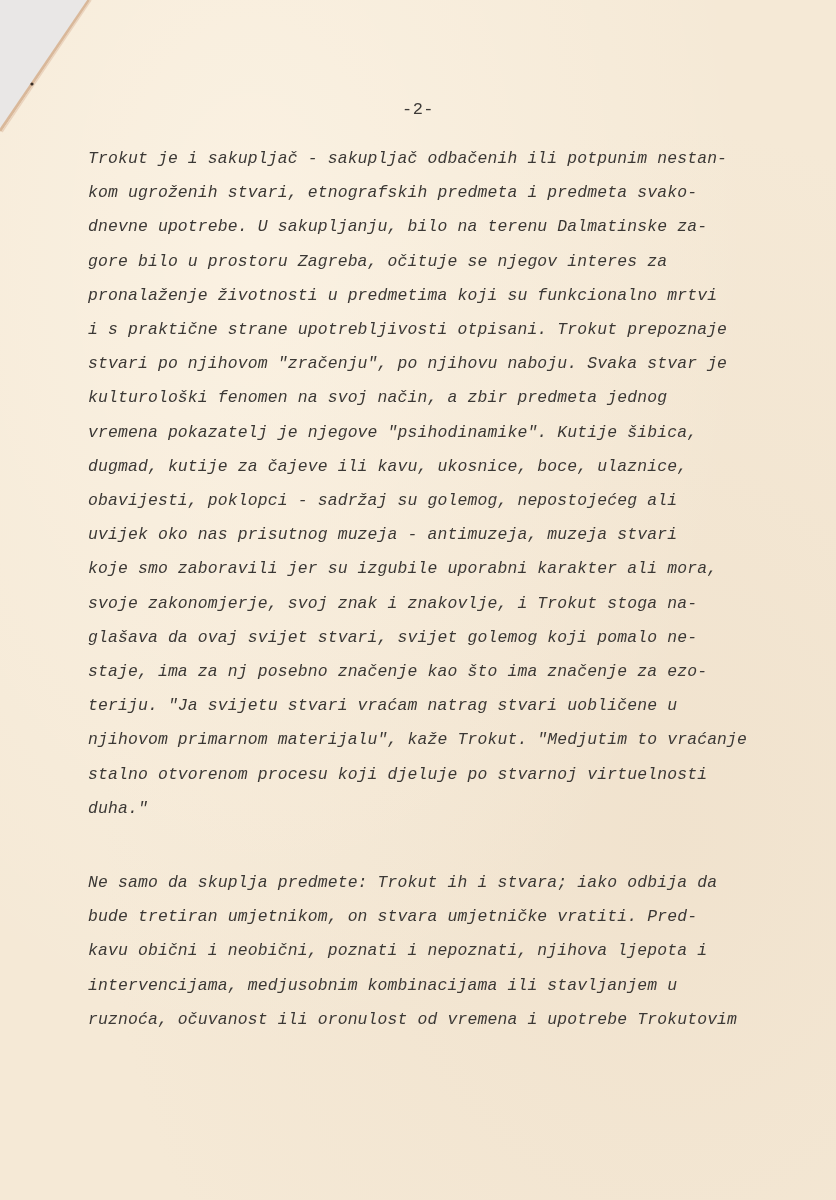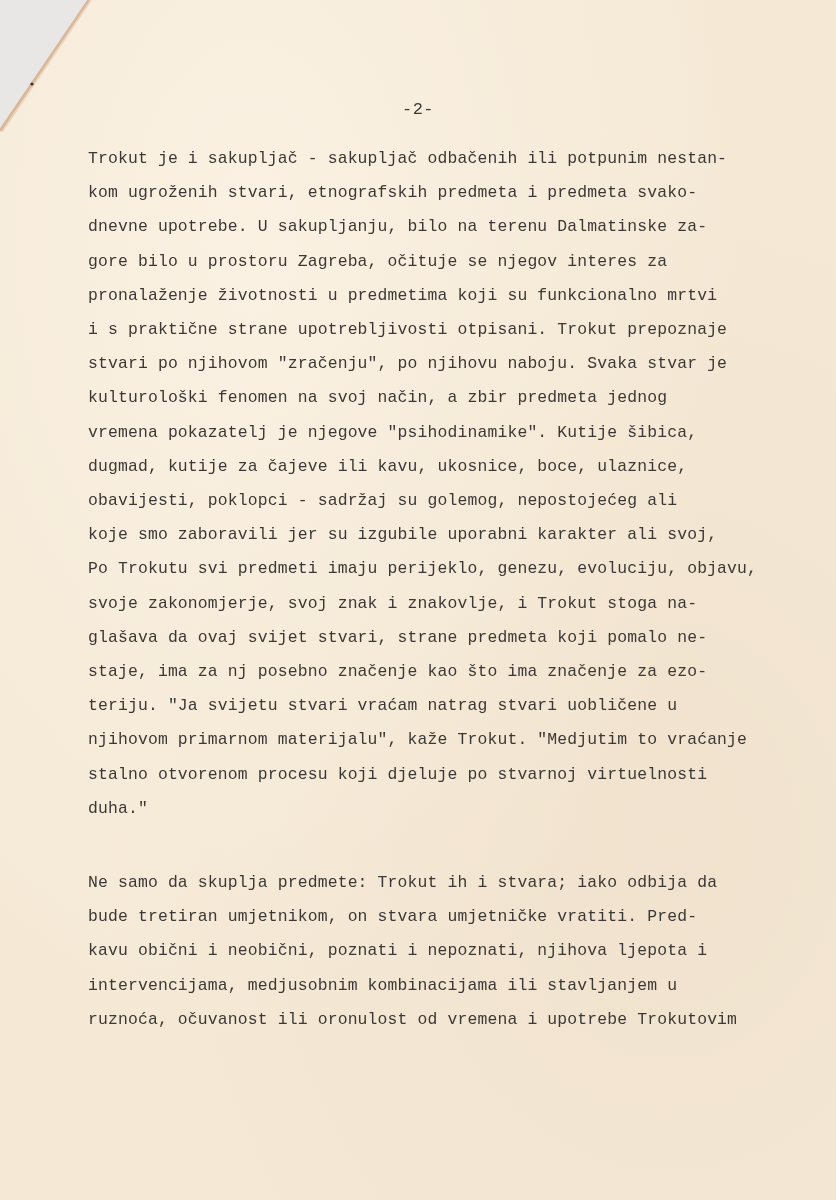--- a/index.html
+++ b/index.html
@@ -55,20 +55,21 @@
       top: 142px;
       width: 740px;
       color: #3b3835;
       font-size: 16.4px;
       line-height: 34.2px;
     }
     .line {
       display: block;
       white-space: pre;
       letter-spacing: 0.15px;
+      font-style: italic;
     }
     .para-gap {
       height: 40px;
     }
   </style>
 </head>
 <body>
 
 <div class="paper"></div>
 
@@ -87,24 +88,24 @@
     <span class="line">kom ugroženih stvari, etnografskih predmeta i predmeta svako-</span>
     <span class="line">dnevne upotrebe. U sakupljanju, bilo na terenu Dalmatinske za-</span>
     <span class="line">gore bilo u prostoru Zagreba, očituje se njegov interes za</span>
     <span class="line">pronalaženje životnosti u predmetima koji su funkcionalno mrtvi</span>
     <span class="line">i s praktične strane upotrebljivosti otpisani. Trokut prepoznaje</span>
     <span class="line">stvari po njihovom "zračenju", po njihovu naboju. Svaka stvar je</span>
     <span class="line">kulturološki fenomen na svoj način, a zbir predmeta jednog</span>
     <span class="line">vremena pokazatelj je njegove "psihodinamike". Kutije šibica,</span>
     <span class="line">dugmad, kutije za čajeve ili kavu, ukosnice, boce, ulaznice,</span>
     <span class="line">obavijesti, poklopci - sadržaj su golemog, nepostojećeg ali</span>
-    <span class="line">koje smo zaboravili jer su izgubile uporabni karakter ali svoj,</span>
-    <span class="line">Po Trokutu svi predmeti imaju perijeklo, genezu, evoluciju, objavu,</span>
+    <span class="line">uvijek oko nas prisutnog muzeja - antimuzeja, muzeja stvari</span>
+    <span class="line">koje smo zaboravili jer su izgubile uporabni karakter ali mora,</span>
     <span class="line">svoje zakonomjerje, svoj znak i znakovlje, i Trokut stoga na-</span>
-    <span class="line">glašava da ovaj svijet stvari, strane predmeta koji pomalo ne-</span>
+    <span class="line">glašava da ovaj svijet stvari, svijet golemog koji pomalo ne-</span>
     <span class="line">staje, ima za nj posebno značenje kao što ima značenje za ezo-</span>
     <span class="line">teriju. "Ja svijetu stvari vraćam natrag stvari uobličene u</span>
     <span class="line">njihovom primarnom materijalu", kaže Trokut. "Medjutim to vraćanje</span>
     <span class="line">stalno otvorenom procesu koji djeluje po stvarnoj virtuelnosti</span>
     <span class="line">duha."</span>
   </div>
   <div class="para-gap"></div>
   <div>
     <span class="line">Ne samo da skuplja predmete: Trokut ih i stvara; iako odbija da</span>
     <span class="line">bude tretiran umjetnikom, on stvara umjetničke vratiti. Pred-</span>

